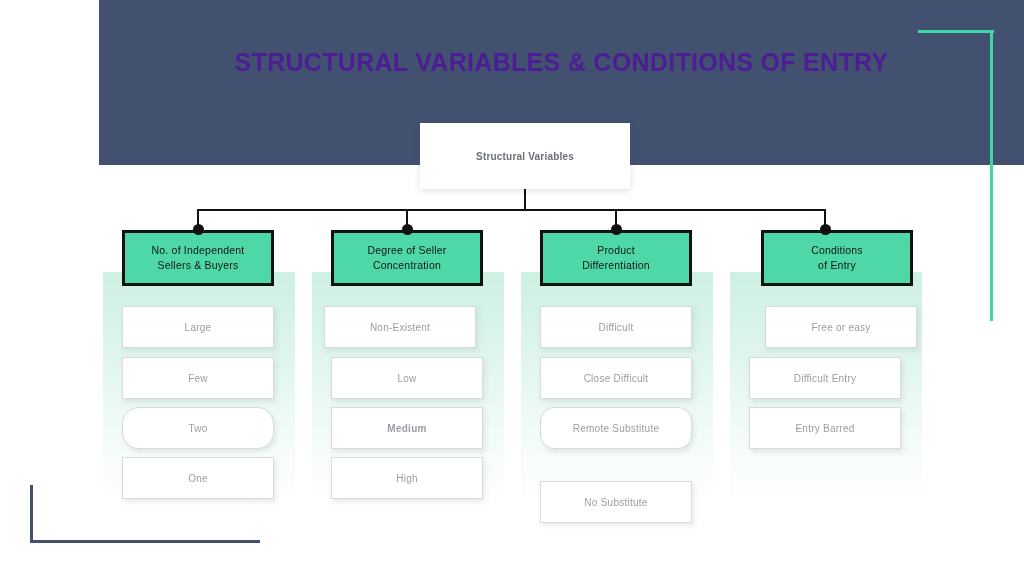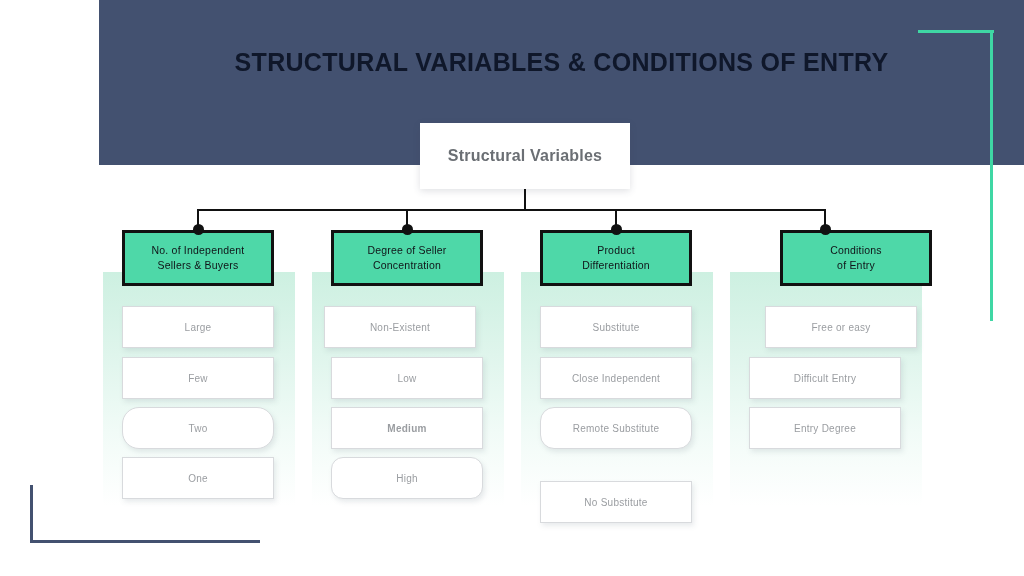--- a/index.html
+++ b/index.html
@@ -27,21 +27,21 @@
     width: 925px;
     height: 165px;
     background: #435170;
   }
   .slide-title {
     position: absolute;
     left: 99px;
     top: 48px;
     width: 925px;
     text-align: center;
-    color: #0f172a;
+    color: #4c1d95;
     font-size: 25px;
     font-weight: bold;
     letter-spacing: 0.3px;
     white-space: nowrap;
   }
 
   
   .accent-green-h {
     position: absolute;
     left: 918px;
@@ -83,21 +83,21 @@
     width: 210px;
     height: 66px;
     background: #ffffff;
     box-shadow: 0 2px 7px rgba(60,70,90,0.16);
     display: flex;
     align-items: center;
     justify-content: center;
   }
   .root-node-label {
     color: #6b6f74;
-    font-size: 16px;
+    font-size: 10px;
     font-weight: bold;
     letter-spacing: 0.2px;
   }
 
   
   .conn-stem {
     position: absolute;
     left: 524px;
     top: 189px;
     width: 1.6px;
@@ -225,53 +225,53 @@
       </div>
       <div class="item-box" style="left: 324px; top: 306px;">
         <span class="item-label">Non-Existent</span>
       </div>
       <div class="item-box" style="left: 331px; top: 357px;">
         <span class="item-label">Low</span>
       </div>
       <div class="item-box" style="left: 331px; top: 407px; font-weight: bold;">
         <span class="item-label">Medium</span>
       </div>
-      <div class="item-box" style="left: 331px; top: 457px; border-radius: 12px;">
+      <div class="item-box" style="left: 331px; top: 457px;">
         <span class="item-label">High</span>
       </div>
       <div class="col-panel" style="left: 521px;"></div>
       <div class="cat-box" style="left: 540px;">
         <span class="cat-line">Product</span>
         <span class="cat-line">Differentiation</span>
       </div>
       <div class="item-box" style="left: 540px; top: 306px;">
-        <span class="item-label">Substitute</span>
+        <span class="item-label">Difficult</span>
       </div>
       <div class="item-box" style="left: 540px; top: 357px;">
-        <span class="item-label">Close Independent</span>
+        <span class="item-label">Close Difficult</span>
       </div>
       <div class="item-box" style="left: 540px; top: 407px; border-radius: 14px;">
         <span class="item-label">Remote Substitute</span>
       </div>
       <div class="item-box" style="left: 540px; top: 481px;">
         <span class="item-label">No Substitute</span>
       </div>
       <div class="col-panel" style="left: 730px;"></div>
-      <div class="cat-box" style="left: 780px;">
+      <div class="cat-box" style="left: 761px;">
         <span class="cat-line">Conditions</span>
         <span class="cat-line">of Entry</span>
       </div>
       <div class="item-box" style="left: 749px; top: 306px; margin-left: 16px;">
         <span class="item-label">Free or easy</span>
       </div>
       <div class="item-box" style="left: 749px; top: 357px;">
         <span class="item-label">Difficult Entry</span>
       </div>
       <div class="item-box" style="left: 749px; top: 407px;">
-        <span class="item-label">Entry Degree</span>
+        <span class="item-label">Entry Barred</span>
       </div>
     </div>
 
 <div class="conn-drop" style="left: 197.2px;"></div>
     <div class="conn-dot" style="left: 192.5px;"></div>
     <div class="conn-drop" style="left: 406.2px;"></div>
     <div class="conn-dot" style="left: 401.5px;"></div>
     <div class="conn-drop" style="left: 615.2px;"></div>
     <div class="conn-dot" style="left: 610.5px;"></div>
     <div class="conn-drop" style="left: 824.2px;"></div>

